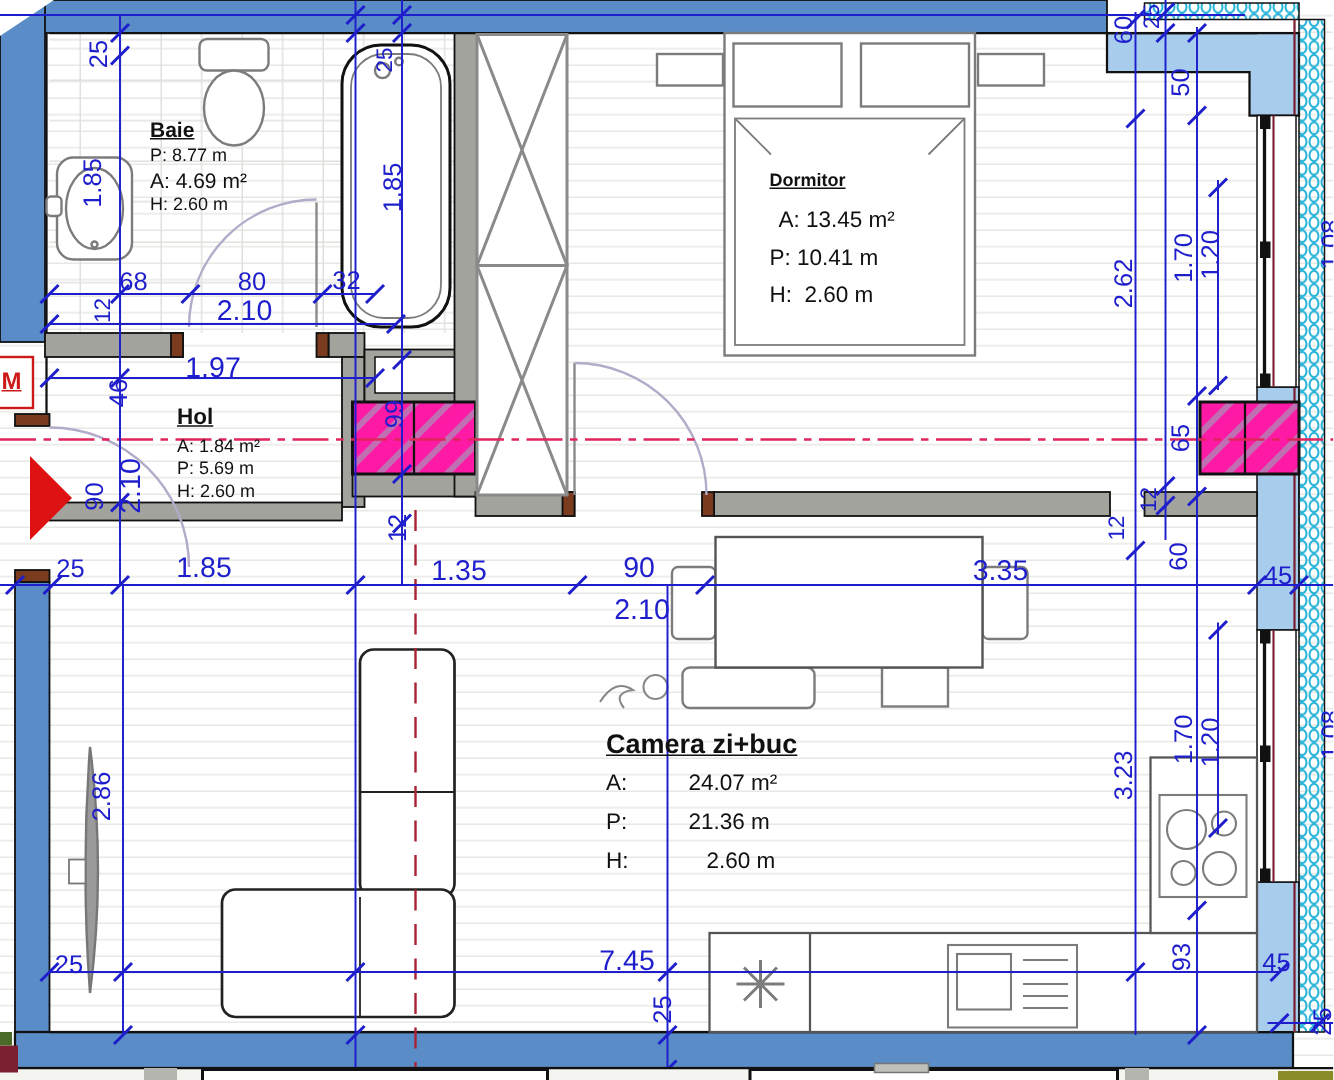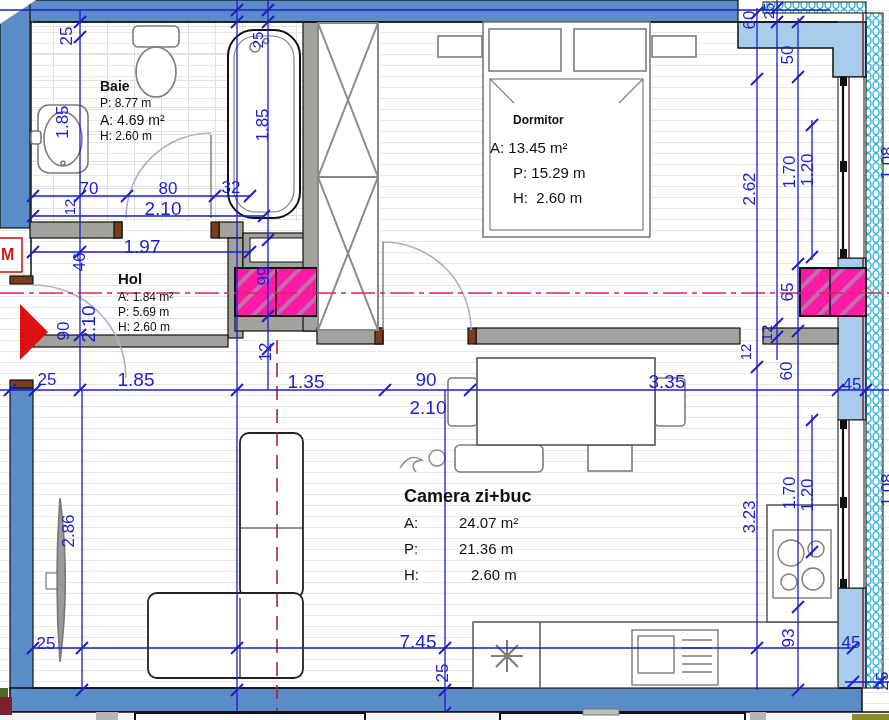--- a/index.html
+++ b/index.html
@@ -6,21 +6,21 @@
   #stage{position:relative;width:889px;height:720px;overflow:hidden;background:#fff;
          font-family:"Liberation Sans",sans-serif;}
   #stage svg{position:absolute;left:0;top:0;}
   .lbl{position:absolute;color:#1e1ecc;white-space:nowrap;line-height:1;
        transform:translate(-50%,-50%);font-size:17px;}
   .r{transform:translate(-50%,-50%) rotate(-90deg);}
   .s19{font-size:19px;}
   .s15{font-size:15px;}
   .blk{color:#111;}
   .la{transform:translate(0,-50%);}
-  .bold{font-weight:bold;}
+  .bold{font-weight:bold;text-decoration:underline;}
   .red{color:#cc1a1a;}
 </style>
 </head>
 <body>
 
 <div id="stage">
 
 <svg width="889" height="720" viewBox="0 0 889 720">
   <defs>
     <pattern id="planks" width="12" height="11" patternUnits="userSpaceOnUse">
@@ -293,21 +293,21 @@
     <rect x="0" y="697" width="12" height="18" fill="#7a2030"></rect>
     <rect x="0" y="688" width="8" height="9" fill="#4a6b28"></rect>
     <rect x="852" y="714" width="37" height="6" fill="#8a8c2a"></rect>
   </g>
 </svg>
 
 <div class="lbl r" style="left:66px;top:36px">25</div>
 <div class="lbl r" style="left:62px;top:122px">1.85</div>
 <div class="lbl r s15" style="left:257px;top:40px">25</div>
 <div class="lbl r" style="left:262px;top:125px">1.85</div>
-<div class="lbl" style="left:89px;top:188px">70</div>
+<div class="lbl" style="left:89px;top:188px">68</div>
 <div class="lbl" style="left:168px;top:188px">80</div>
 <div class="lbl" style="left:231px;top:187px">32</div>
 <div class="lbl s19" style="left:163px;top:208px">2.10</div>
 <div class="lbl r s15" style="left:69px;top:207px">12</div>
 <div class="lbl s19" style="left:142px;top:246px">1.97</div>
 <div class="lbl r" style="left:79px;top:262px">46</div>
 <div class="lbl r" style="left:263px;top:276px">99</div>
 <div class="lbl r" style="left:265px;top:352px">12</div>
 <div class="lbl r" style="left:63px;top:331px">90</div>
 <div class="lbl r s19" style="left:88px;top:324px">2.10</div>
@@ -340,22 +340,22 @@
 <div class="lbl r" style="left:882px;top:681px">25</div>
 <div class="lbl r" style="left:887px;top:163px">1.08</div>
 <div class="lbl r" style="left:887px;top:490px">1.08</div>
 
 <div class="lbl blk la bold" style="left:100px;top:86px;font-size:14px">Baie</div>
 <div class="lbl blk la" style="left:100px;top:120px;font-size:14px">A: 4.69 m²</div>
 <div class="lbl blk la" style="left:100px;top:103px;font-size:12px">P: 8.77 m</div>
 <div class="lbl blk la" style="left:100px;top:136px;font-size:12px">H: 2.60 m</div>
 
 <div class="lbl blk la bold" style="left:513px;top:120px;font-size:12px">Dormitor</div>
-<div class="lbl blk la" style="left:490px;top:147px;font-size:15px">A: 13.45 m²</div>
-<div class="lbl blk la" style="left:513px;top:172px;font-size:15px">P: 15.29 m</div>
+<div class="lbl blk la" style="left:519px;top:147px;font-size:15px">A: 13.45 m²</div>
+<div class="lbl blk la" style="left:513px;top:172px;font-size:15px">P: 10.41 m</div>
 <div class="lbl blk la" style="left:513px;top:197px;font-size:15px">H:&nbsp;&nbsp;2.60 m</div>
 
 <div class="lbl blk la bold" style="left:118px;top:278px;font-size:15px">Hol</div>
 <div class="lbl blk la" style="left:118px;top:297px;font-size:12px">A: 1.84 m²</div>
 <div class="lbl blk la" style="left:118px;top:312px;font-size:12px">P: 5.69 m</div>
 <div class="lbl blk la" style="left:118px;top:327px;font-size:12px">H: 2.60 m</div>
 
 <div class="lbl blk la bold" style="left:404px;top:496px;font-size:18px">Camera zi+buc</div>
 <div class="lbl blk la" style="left:404px;top:522px;font-size:15px">A:</div>
 <div class="lbl blk la" style="left:459px;top:522px;font-size:15px">24.07 m²</div>

